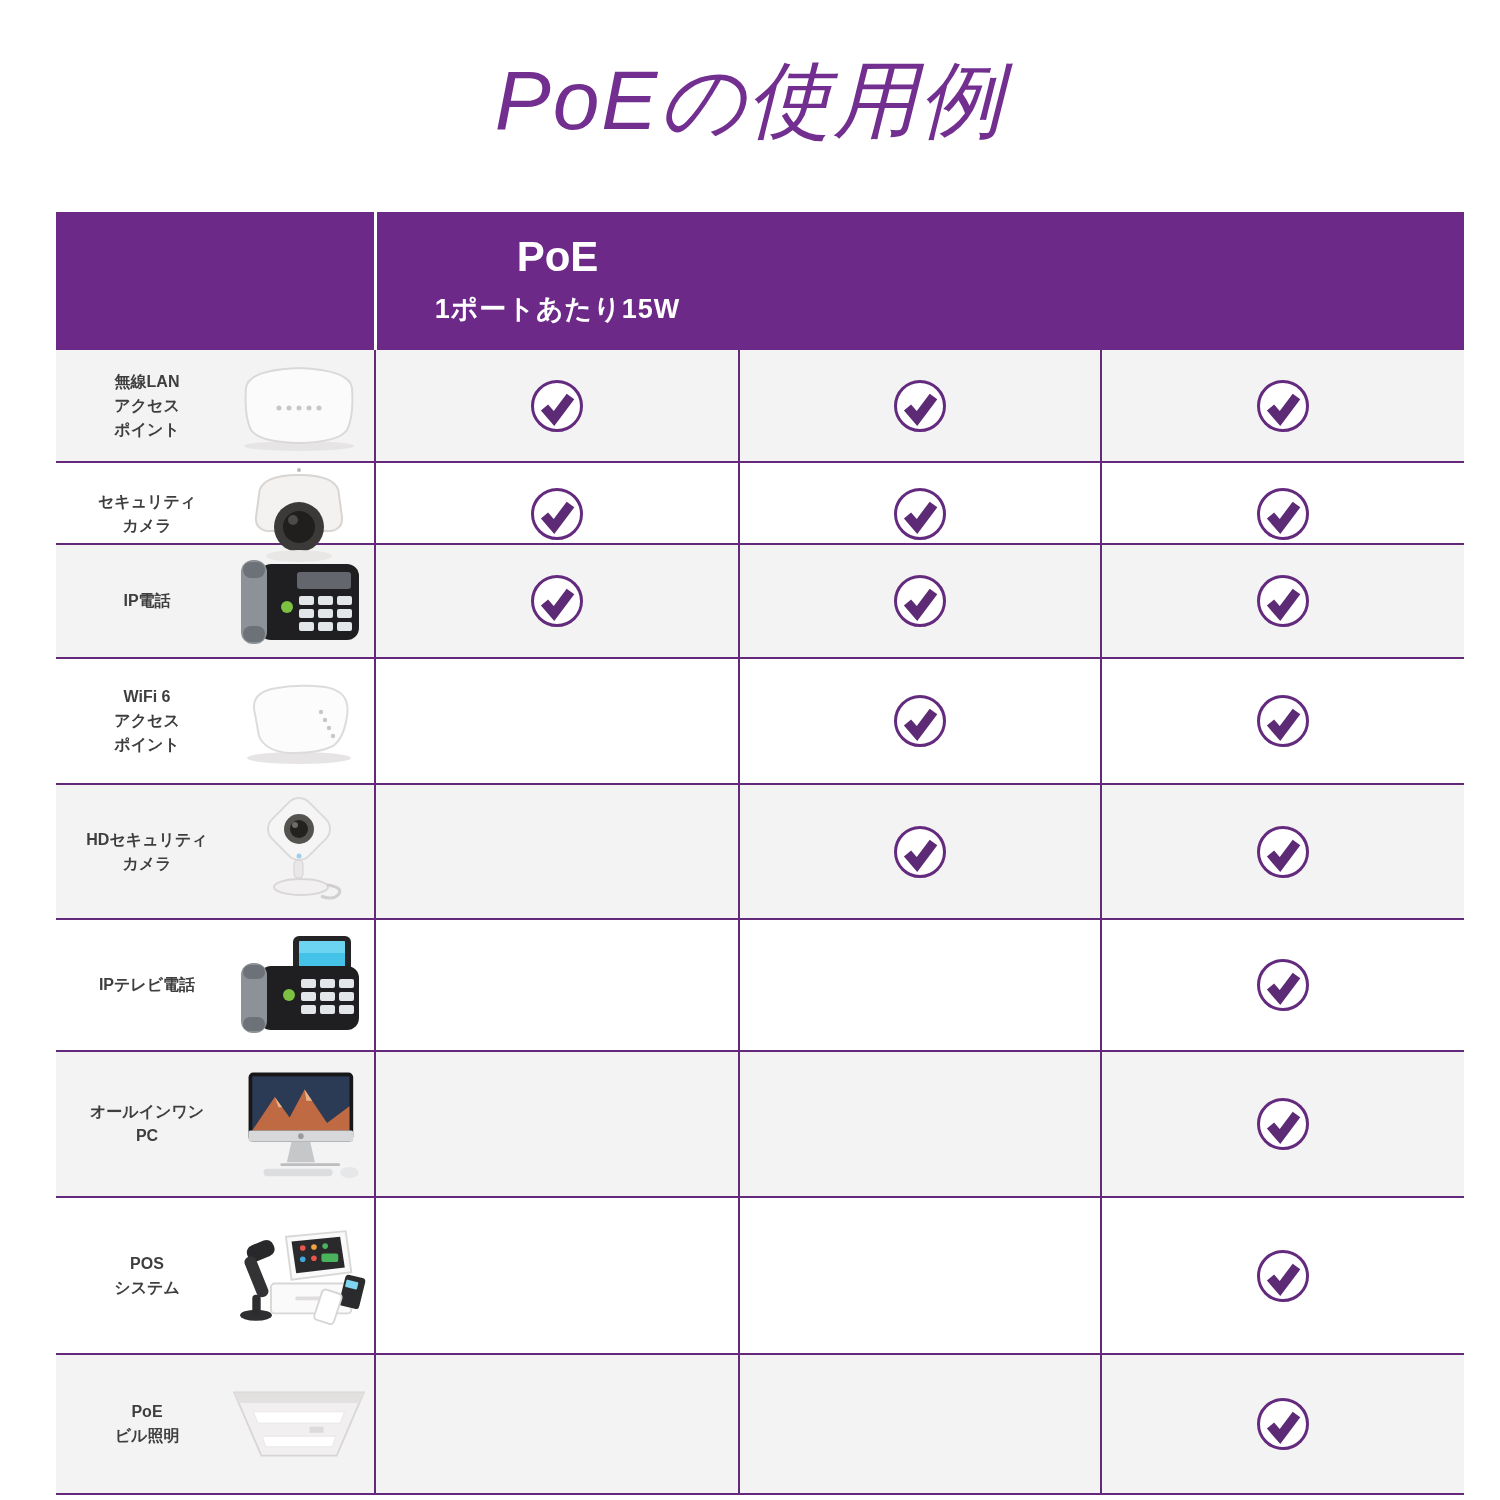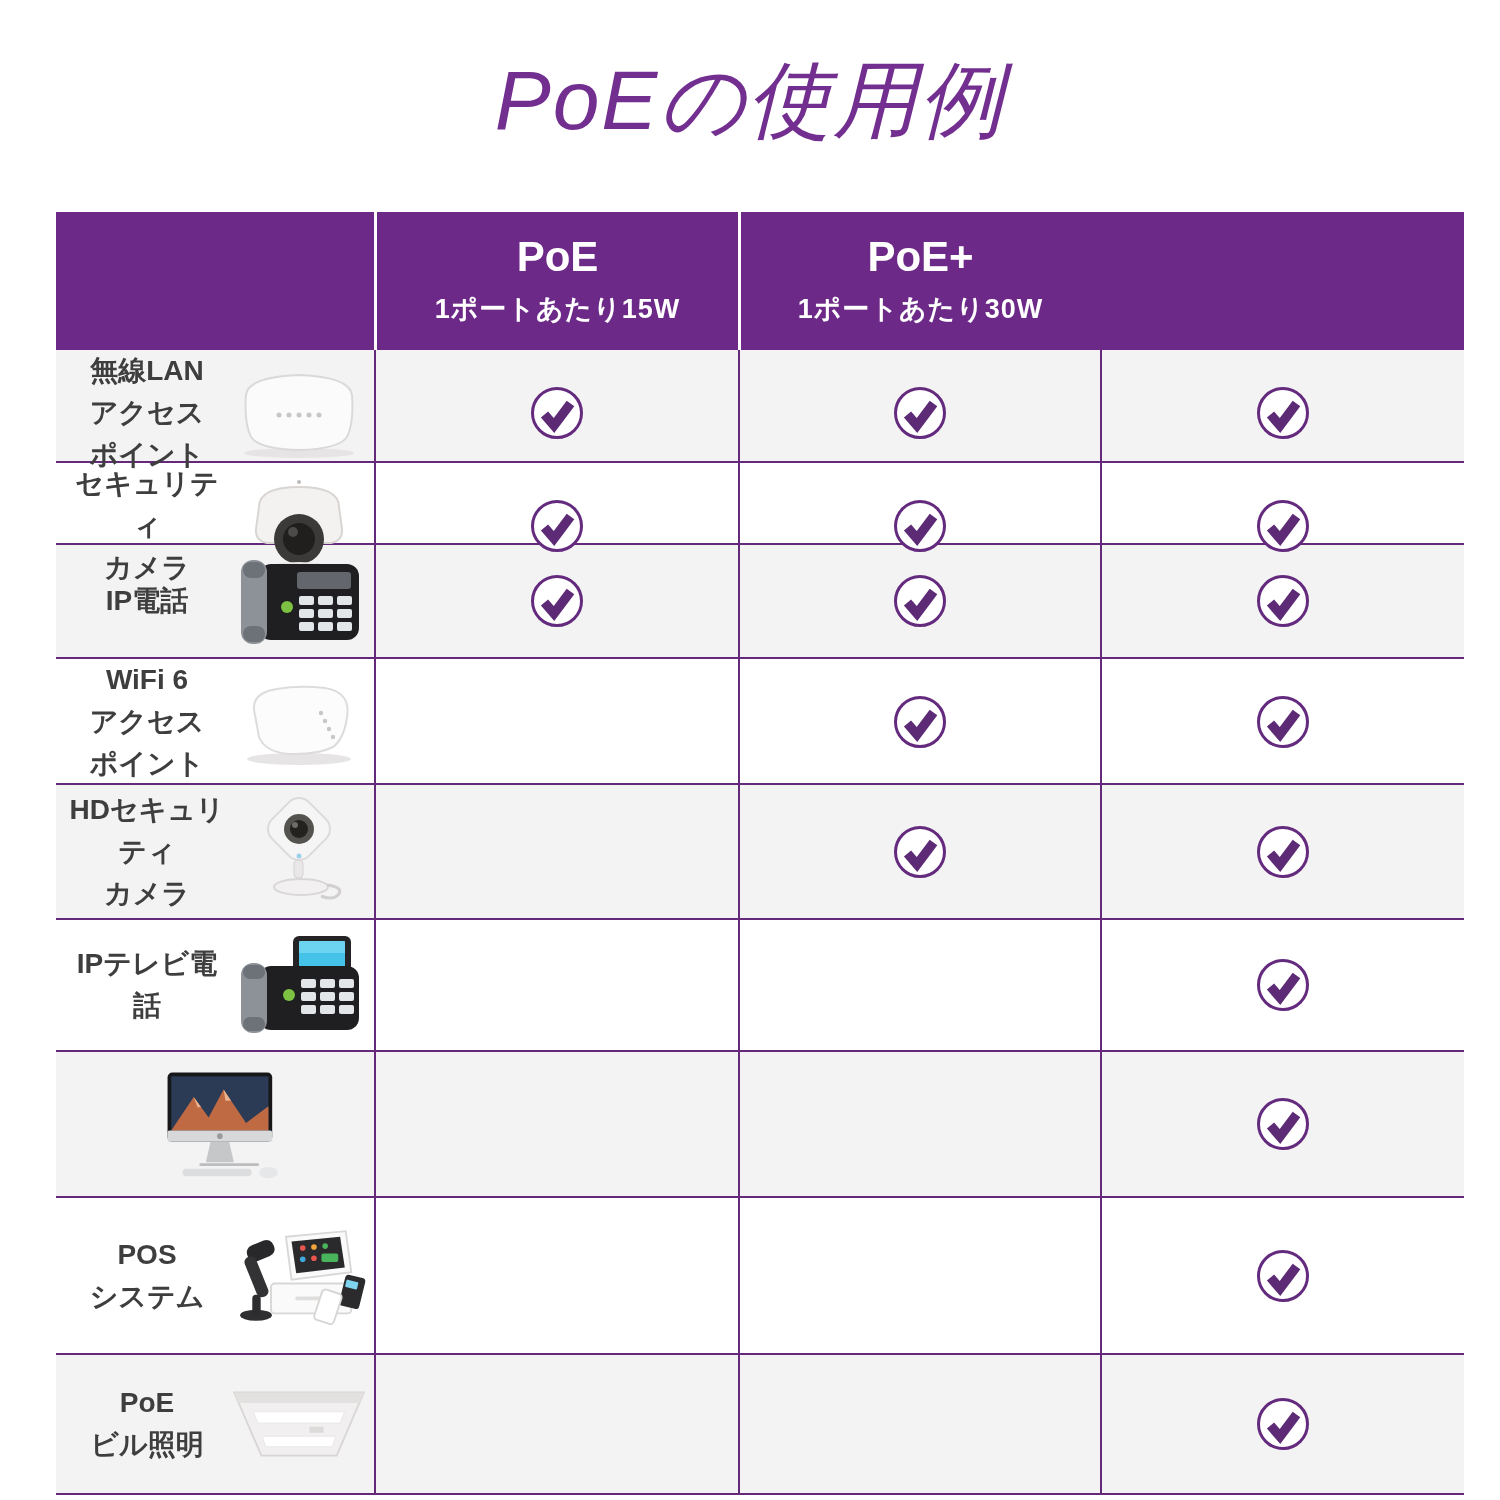--- a/index.html
+++ b/index.html
@@ -19,42 +19,38 @@
   .hcell{display:flex;flex-direction:column;align-items:center;justify-content:center;color:#fff;box-sizing:border-box;}
   .hcell + .hcell{border-left:3px solid #ffffff;}
   .hlabel{font-size:42px;font-weight:700;line-height:1.05;}
   .hsub{font-size:27px;font-weight:700;margin-top:12px;letter-spacing:1px;}
   .row{border-bottom:2px solid var(--c-grid);background:#ffffff;}
   .row.alt{background:var(--c-row-alt);}
   .cell{display:flex;align-items:center;justify-content:center;box-sizing:border-box;}
   .cell + .cell{border-left:2px solid var(--c-grid);}
   .label-cell{justify-content:flex-start;padding-left:10px;padding-right:4px;}
   .dev-label{
-    flex:0 0 162px;text-align:center;font-size:28px;font-weight:700;
+    flex:0 0 162px;text-align:center;font-size:16px;font-weight:700;
     color:var(--c-label);line-height:1.5;white-space:pre-line;
   }
   .icon-wrap{flex:1;display:flex;align-items:center;justify-content:center;}
   .icon-wrap svg{max-width:142px;height:auto;display:block;}
   .check{display:flex;align-items:center;justify-content:center;}
 </style>
 </head>
 <body style="--c-header: #6C2987; --c-grid: #65297B; --c-title: #732F90; --c-row-alt: #F4F3F4; --c-label: #3E3E3E;">
 
 <div class="title">PoEの使用例</div>
 <div class="table">
     <div class="hrow">
       <div class="hcell"></div>
       <div class="hcell">
         <div class="hlabel">PoE</div>
         <div class="hsub">1ポートあたり15W</div>
       </div>
-      <div class="hcell">
-        <div class="hlabel">PoE+</div>
-        <div class="hsub">1ポートあたり30W</div>
-      </div>
     </div>
     <div class="row alt" style="height: 113px;">
       <div class="cell label-cell">
         <div class="dev-label">無線LAN
 アクセス
 ポイント</div>
         <div class="icon-wrap">
           <svg width="142" height="96" viewBox="0 0 142 96">
             <ellipse cx="71" cy="88" rx="55" ry="5" fill="#e6e4e4"></ellipse>
             <path d="M18 30 Q20 12 71 10 Q122 12 124 30 Q126 58 119 72 Q111 84 71 85 Q31 84 23 72 Q16 58 18 30 Z" fill="#fcfbfb" stroke="#dbd8d8" stroke-width="2"></path>
@@ -289,20 +285,22 @@
         <div class="check">
           <svg width="54" height="54" viewBox="0 0 54 54">
             <circle cx="27" cy="27" r="24.5" fill="#ffffff" stroke="#632A7E" stroke-width="3"></circle>
             <path d="M14.5 28.5 L24 39.5 L40.5 17.5" fill="none" stroke="#5D2A76" stroke-width="9.5" stroke-linecap="butt" stroke-linejoin="miter"></path>
           </svg>
         </div>
       </div>
     </div>
     <div class="row alt" style="height: 146px;">
       <div class="cell label-cell">
+        <div class="dev-label">オールインワン
+PC</div>
         <div class="icon-wrap">
           <svg width="142" height="118" viewBox="0 0 152 118">
             <rect x="22" y="4" width="112" height="74" rx="5" fill="#17171a"></rect>
             <rect x="26" y="8" width="104" height="58" fill="#2c3b55"></rect>
             <path d="M26 66 L50 30 L66 52 L82 22 L106 58 L130 40 L130 66 Z" fill="#c06a43"></path>
             <path d="M50 30 L58 41 L54 41 Z M82 22 L90 34 L84 34 Z" fill="#e9b48d"></path>
             <rect x="22" y="66" width="112" height="12" rx="2" fill="#d7d8da"></rect>
             <circle cx="78" cy="72" r="3" fill="#9a9b9d"></circle>
             <path d="M68 78 L88 78 L93 100 L63 100 Z" fill="#c6c7c9"></path>
             <rect x="56" y="101" width="64" height="3" rx="1.5" fill="#bcbdbf"></rect>

